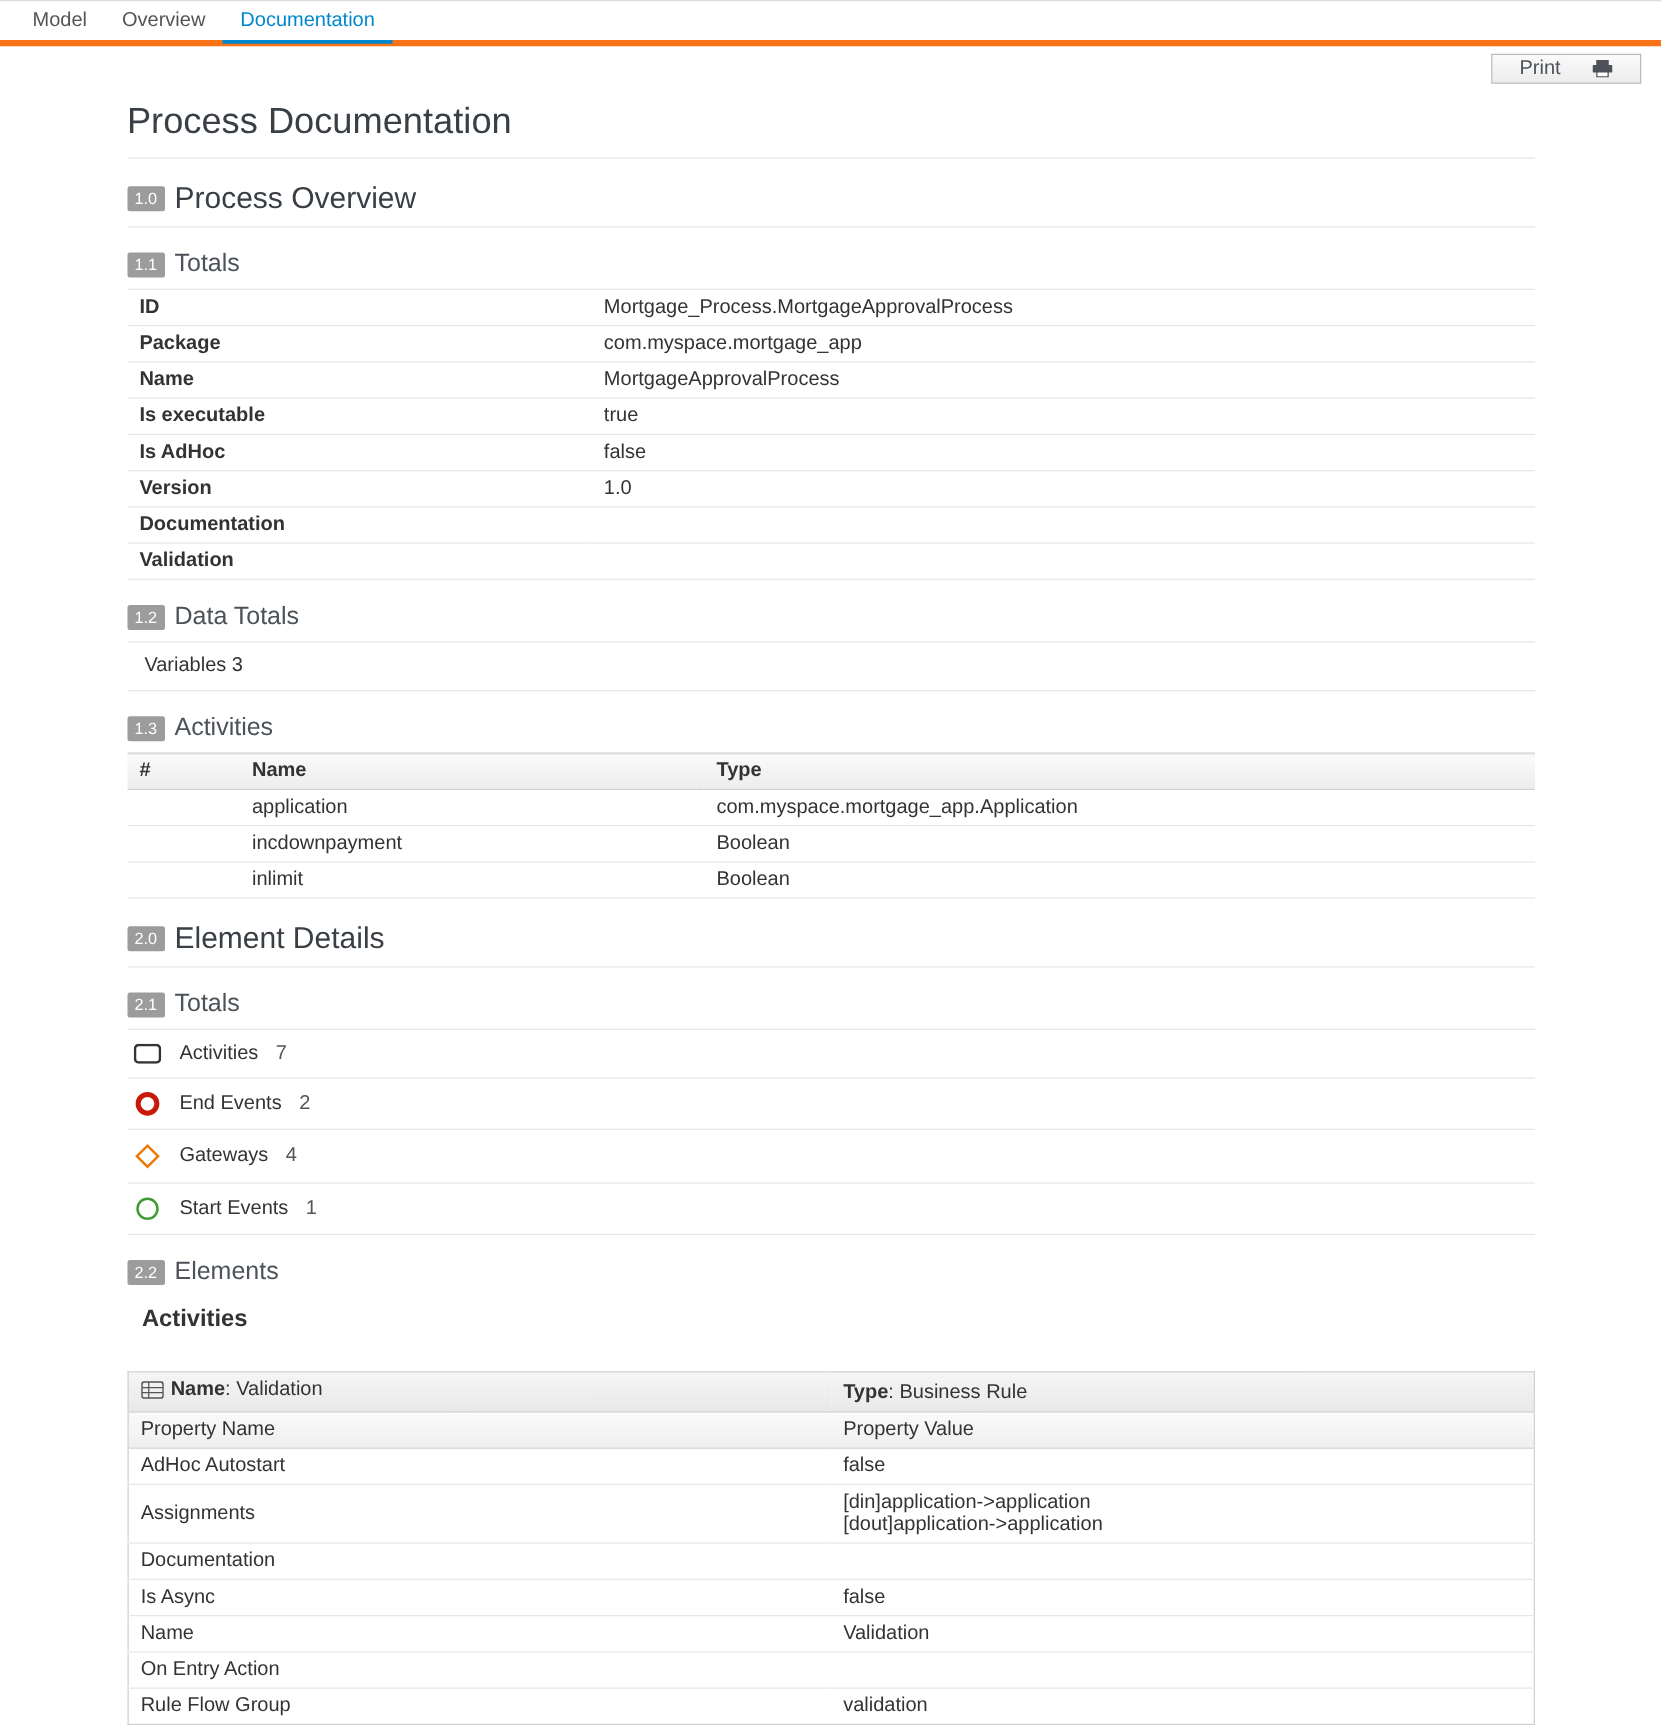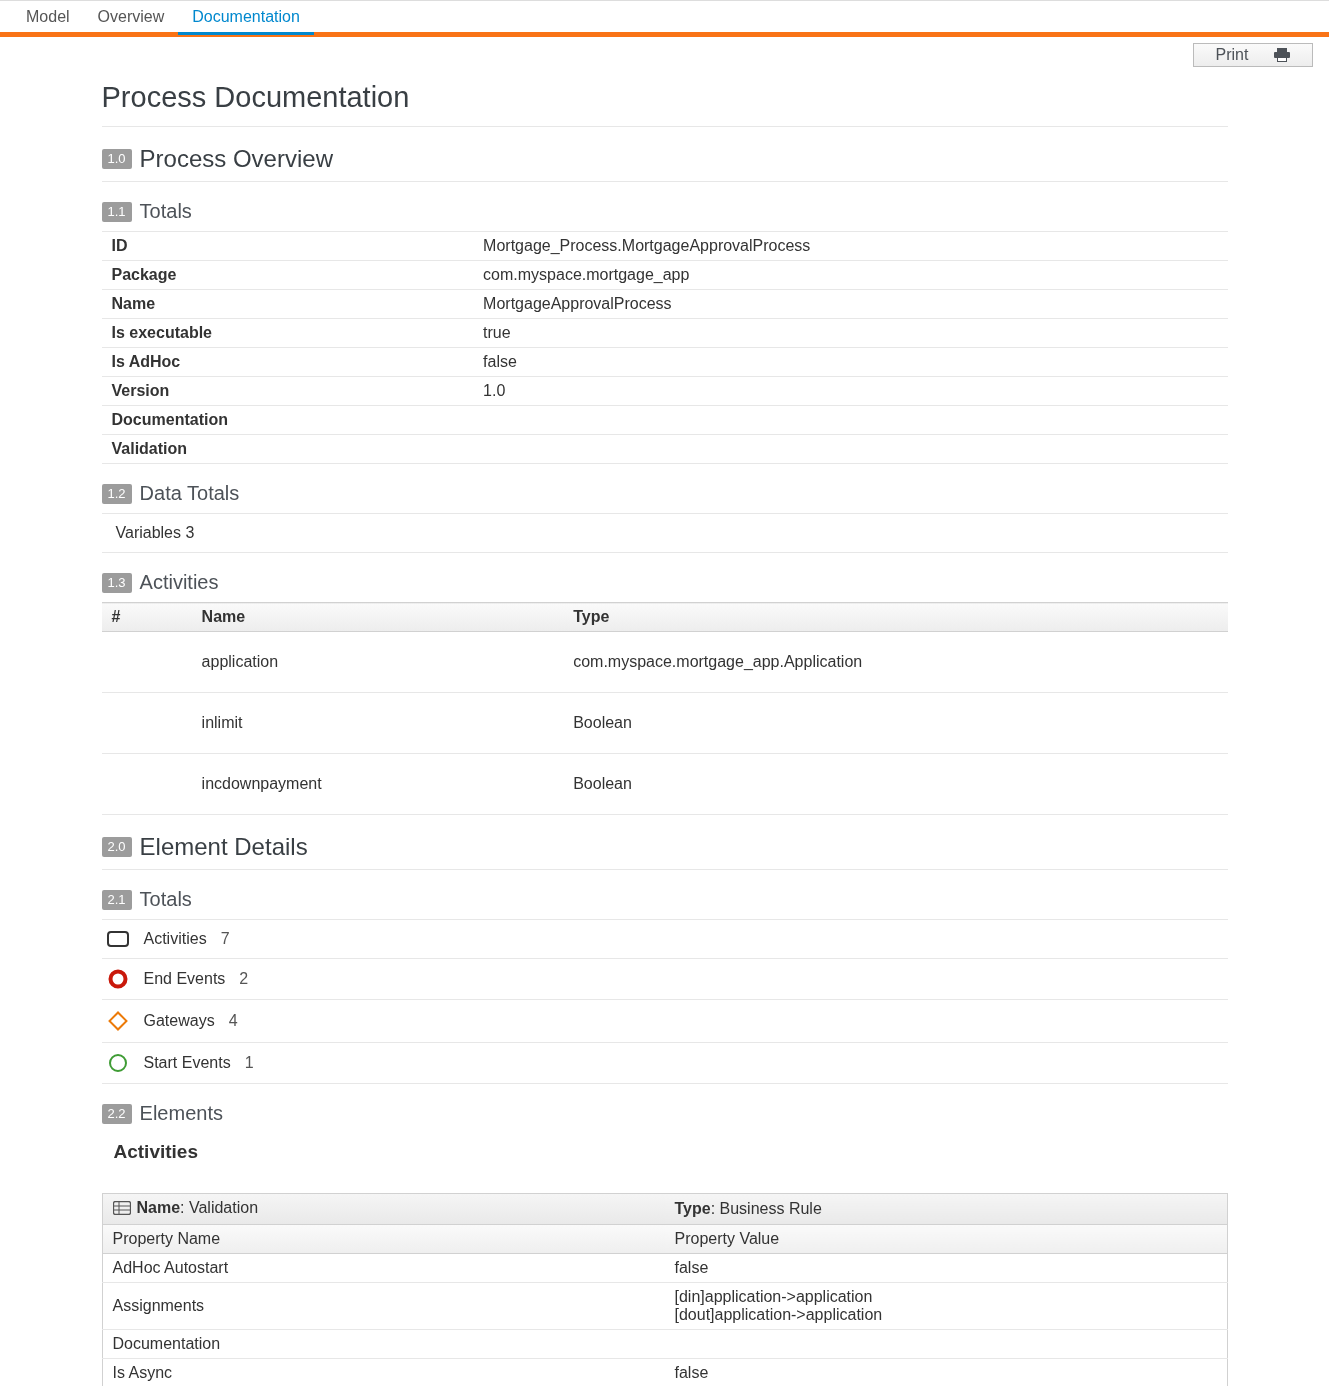--- a/index.html
+++ b/index.html
@@ -117,21 +117,21 @@
     border-top: 1px solid #d1d1d1;
     border-bottom: 1px solid #d1d1d1;
   }
   table.datagrid th {
     text-align: left;
     font-weight: 700;
     padding: 5px 10px;
     font-size: 16px;
   }
   table.datagrid tbody tr { border-bottom: 1px solid #e7e7e7; }
-  table.datagrid td { padding: 21px 10px; }
+  table.datagrid td { padding: 5px 10px; }
   .totals-list {
     list-style: none;
     padding: 0;
     margin: 0;
     border-top: 1px solid #e7e7e7;
   }
   .totals-list li {
     display: flex;
     align-items: center;
     gap: 14px;
@@ -265,26 +265,26 @@
       </tr>
     </thead>
     <tbody id="vars-body">
         <tr>
           <td></td>
           <td>application</td>
           <td>com.myspace.mortgage_app.Application</td>
         </tr>
         <tr>
           <td></td>
+          <td>incdownpayment</td>
+          <td>Boolean</td>
+        </tr>
+        <tr>
+          <td></td>
           <td>inlimit</td>
-          <td>Boolean</td>
-        </tr>
-        <tr>
-          <td></td>
-          <td>incdownpayment</td>
           <td>Boolean</td>
         </tr>
       </tbody>
   </table>
 
   <div class="sect-h2">
     <span class="badge-num">2.0</span>
     <span>Element Details</span>
   </div>
 

